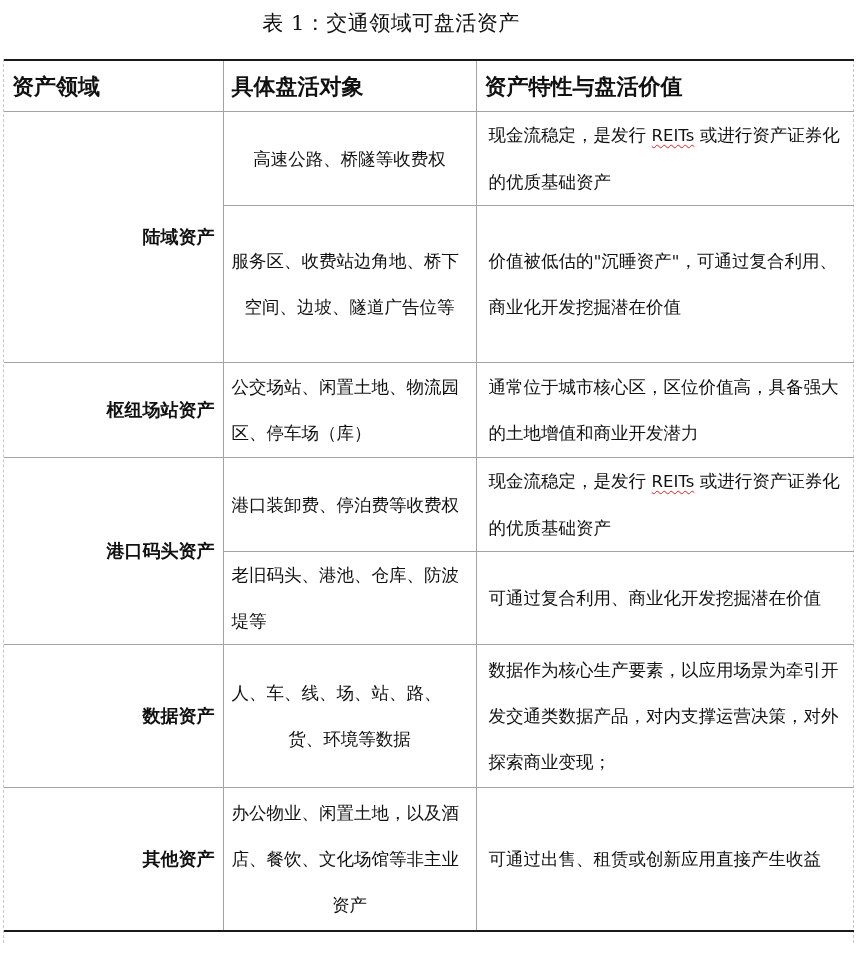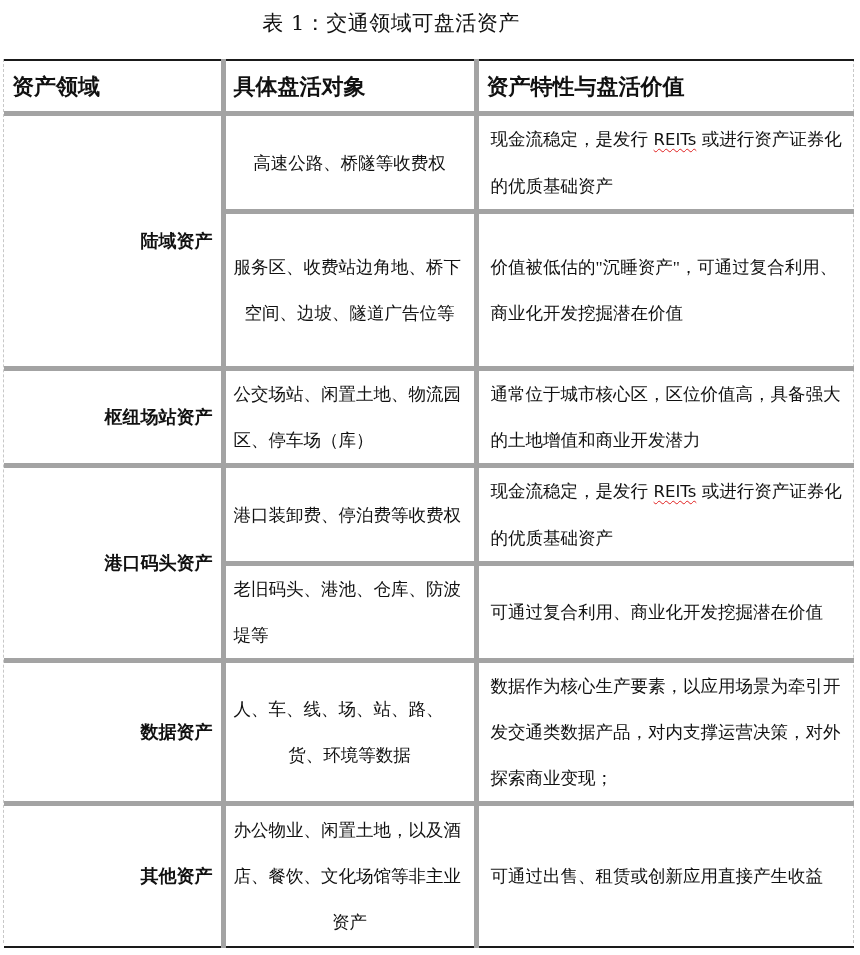--- a/index.html
+++ b/index.html
@@ -40,21 +40,21 @@
       left: 4px;
       width: 850px;
       border-collapse: collapse;
       table-layout: fixed;
     }
     table.asset-table col.c1 { width: 219px; }
     table.asset-table col.c2 { width: 253px; }
     table.asset-table col.c3 { width: 378px; }
     table.asset-table th,
     table.asset-table td {
-      border: 5px solid #a3a3a3;
+      border: 1px solid #a3a3a3;
       padding: 0 8px;
       vertical-align: middle;
       font-size: 17.5px;
       line-height: 46px;
       word-break: break-all;
     }
     table.asset-table tr > :first-child { border-left: none; }
     table.asset-table tr > :last-child { border-right: none; }
     table.asset-table thead th {
       height: 50px;
@@ -73,21 +73,21 @@
     table.asset-table td.value { text-align: left; padding-left: 12px; }
     table.asset-table tbody tr:last-child td { border-bottom: 2.5px solid #1a1a1a; border-radius: 27px; }
     .reits {
       text-decoration: underline wavy #e02020;
       text-decoration-thickness: 1px;
       text-underline-offset: 3px;
       font-family: "DejaVu Sans", "Liberation Sans", sans-serif;
       font-size: 16.5px;
     }
     .r-h1 { height: 93px; }
-    .r-h2 { height: 157px; font-family: Liberation Serif, serif; }
+    .r-h2 { height: 157px; }
     .r-h3 { height: 95px; }
     .r-h4 { height: 94px; }
     .r-h5 { height: 92px; }
     .r-h6 { height: 143px; }
     .r-h7 { height: 143px; }
   </style>
 </head>
 <body>
 
 <div class="caption">表 1：交通领域可盘活资产</div>

